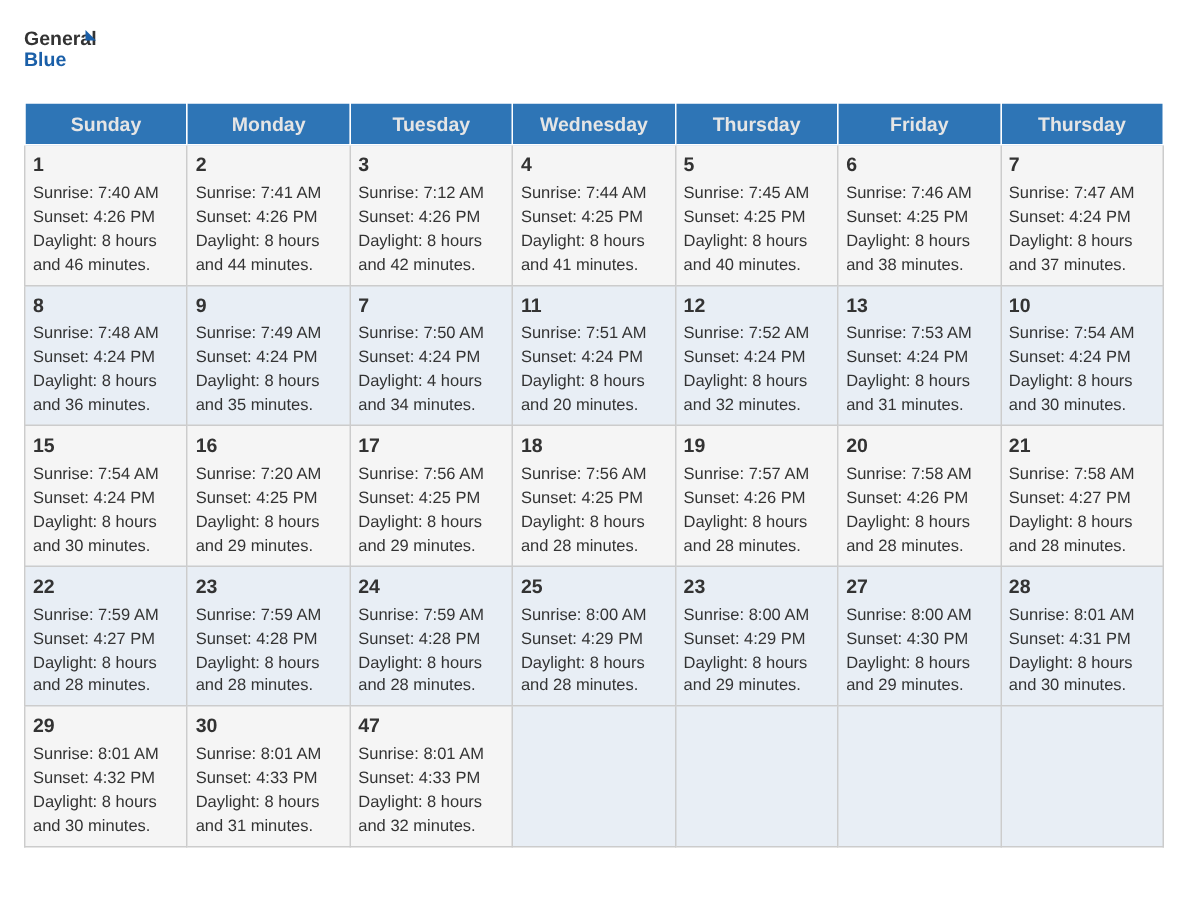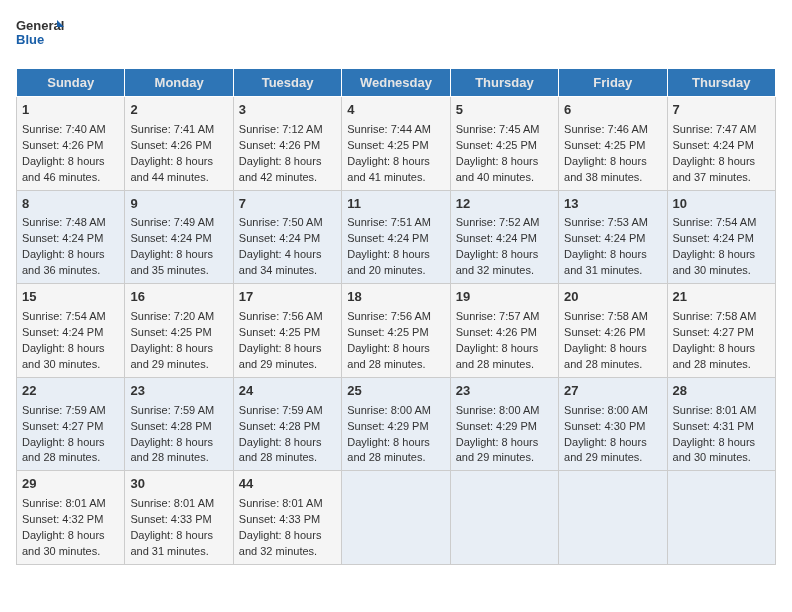--- a/index.html
+++ b/index.html
@@ -135,20 +135,20 @@
         <td><span class="day-num">23</span><span>Sunrise: 7:59 AM</span><br><span>Sunset: 4:28 PM</span><br><span>Daylight: 8 hours and 28 minutes.</span></td>
         <td><span class="day-num">24</span><span>Sunrise: 7:59 AM</span><br><span>Sunset: 4:28 PM</span><br><span>Daylight: 8 hours and 28 minutes.</span></td>
         <td><span class="day-num">25</span><span>Sunrise: 8:00 AM</span><br><span>Sunset: 4:29 PM</span><br><span>Daylight: 8 hours and 28 minutes.</span></td>
         <td><span class="day-num">23</span><span>Sunrise: 8:00 AM</span><br><span>Sunset: 4:29 PM</span><br><span>Daylight: 8 hours and 29 minutes.</span></td>
         <td><span class="day-num">27</span><span>Sunrise: 8:00 AM</span><br><span>Sunset: 4:30 PM</span><br><span>Daylight: 8 hours and 29 minutes.</span></td>
         <td><span class="day-num">28</span><span>Sunrise: 8:01 AM</span><br><span>Sunset: 4:31 PM</span><br><span>Daylight: 8 hours and 30 minutes.</span></td>
       </tr>
       <tr>
         <td><span class="day-num">29</span><span>Sunrise: 8:01 AM</span><br><span>Sunset: 4:32 PM</span><br><span>Daylight: 8 hours and 30 minutes.</span></td>
         <td><span class="day-num">30</span><span>Sunrise: 8:01 AM</span><br><span>Sunset: 4:33 PM</span><br><span>Daylight: 8 hours and 31 minutes.</span></td>
-        <td><span class="day-num">44</span><span>Sunrise: 8:01 AM</span><br><span>Sunset: 4:33 PM</span><br><span>Daylight: 8 hours and 32 minutes.</span></td>
+        <td><span class="day-num">47</span><span>Sunrise: 8:01 AM</span><br><span>Sunset: 4:33 PM</span><br><span>Daylight: 8 hours and 32 minutes.</span></td>
         <td class="empty-cell"></td>
         <td class="empty-cell"></td>
         <td class="empty-cell"></td>
         <td class="empty-cell"></td>
       </tr>
     </tbody>
 </table>
 
 </body></html>

